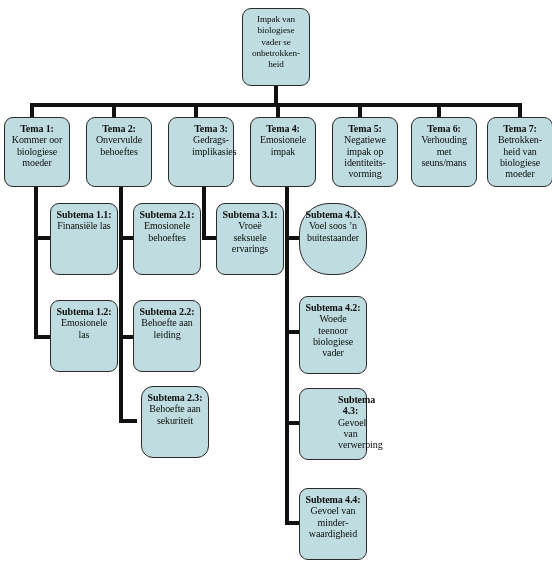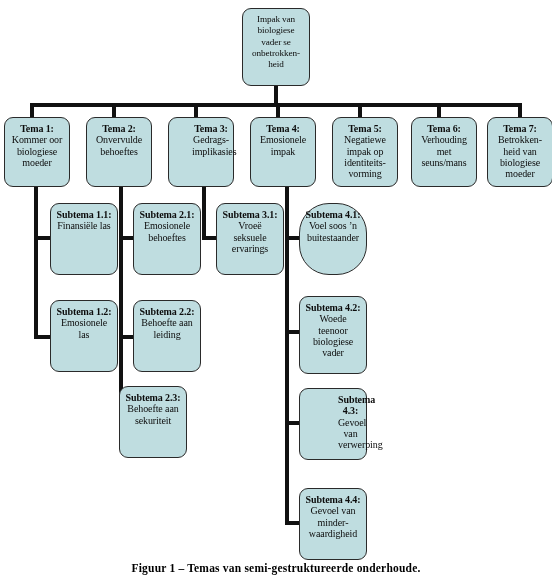--- a/index.html
+++ b/index.html
@@ -137,21 +137,21 @@
   </div>
 
   <div class="node sub" style="left:133px;top:203px;">
     <span class="txt"><span class="hdr">Subtema 2.1:</span><span>Emosionele
 behoeftes</span></span>
   </div>
   <div class="node sub" style="left:133px;top:300px;justify-content:center;">
     <span class="txt"><span class="hdr">Subtema 2.2:</span><span>Behoefte aan
 leiding</span></span>
   </div>
-  <div class="node sub" style="left:119px;top:386px;">
+  <div class="node sub" style="left:141px;top:386px;border-radius:12px;">
     <span class="txt"><span class="hdr">Subtema 2.3:</span><span>Behoefte aan
 sekuriteit</span></span>
   </div>
 
   <div class="node sub" style="left:216px;top:203px;">
     <span class="txt"><span class="hdr">Subtema 3.1:</span><span>Vroeë
 seksuele
 ervarings</span></span>
   </div>
 
@@ -168,15 +168,14 @@
   <div class="node sub" style="left:299px;top:388px;padding-left:38px;">
     <span class="txt"><span class="hdr">Subtema 4.3:</span><span>Gevoel van
 verwerping</span></span>
   </div>
   <div class="node sub" style="left:299px;top:488px;">
     <span class="txt"><span class="hdr">Subtema 4.4:</span><span>Gevoel van
 minder-
 waardigheid</span></span>
   </div>
 
-  <div class="caption">Figuur 1 – Temas van semi-gestruktureerde onderhoude.</div>
 
 </div>
 
 </body></html>

